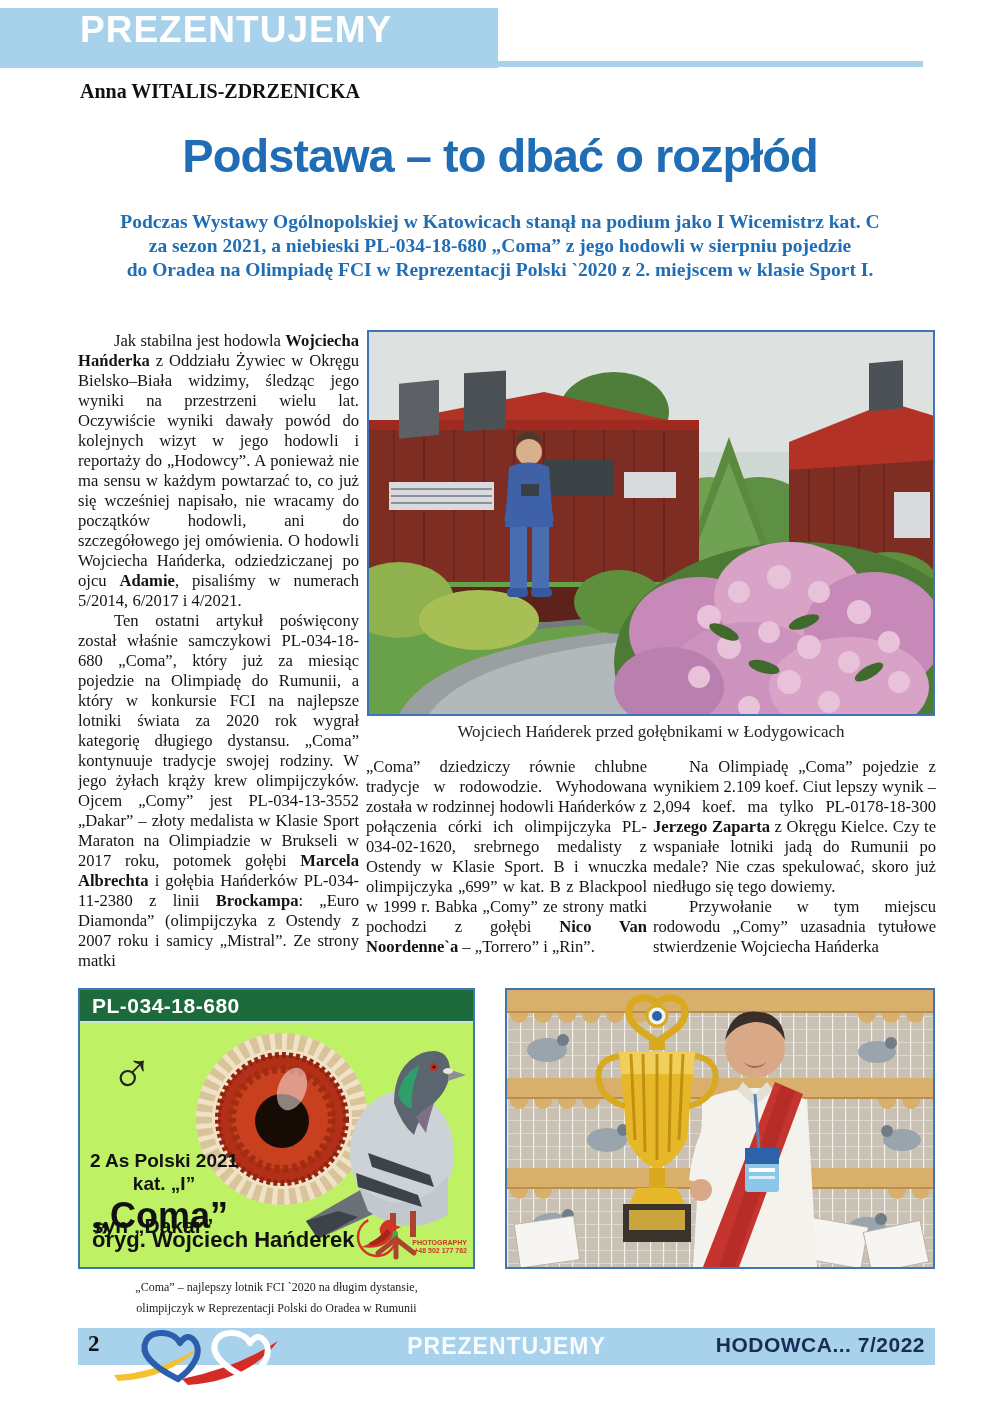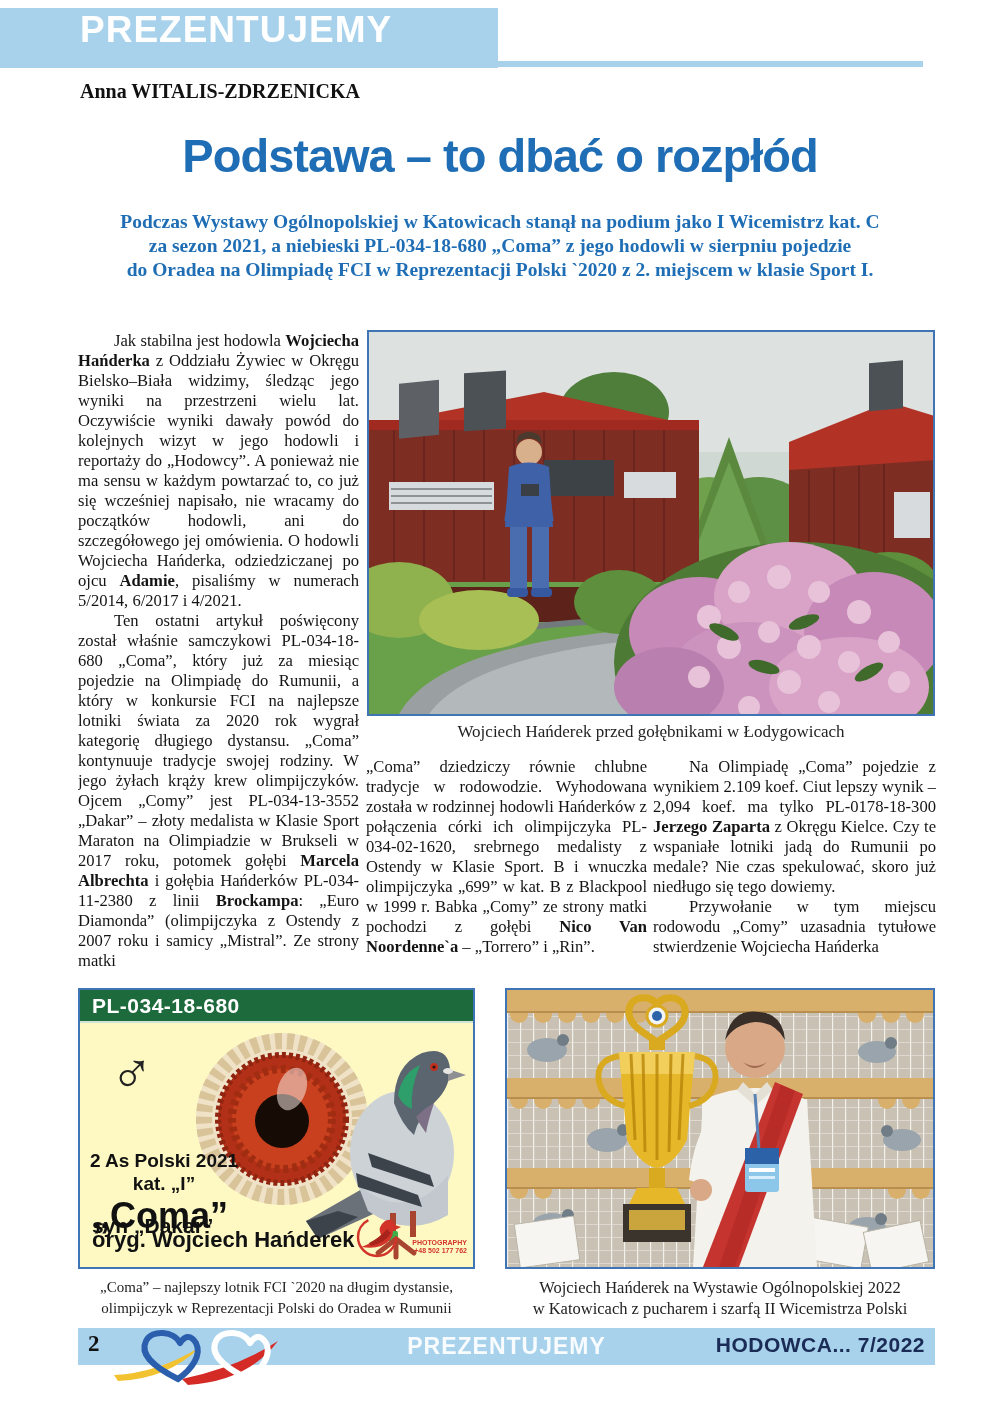--- a/index.html
+++ b/index.html
@@ -29,26 +29,26 @@
   .col2{left:366px;top:757px;width:281px;height:226px;}
   .col3{left:653px;top:757px;width:283px;height:226px;}
 
   
   .photo{position:absolute;border:2px solid #3f74b5;background:#e8e8e4;box-sizing:border-box;}
   .photo svg{display:block;}
   .main-photo{left:367px;top:330px;width:568px;height:386px;}
   .trophy-photo{left:505px;top:988px;width:430px;height:281px;}
   .caption{position:absolute;text-align:center;font-size:17px;line-height:21px;color:#222;}
   .cap-main{left:367px;top:721px;width:568px;}
-  .cap-card{left:70px;top:1277px;width:413px;font-size:15px;}
+  .cap-card{left:70px;top:1277px;width:413px;font-size:12px;}
   .cap-trophy{left:505px;top:1277px;width:430px;font-size:16.5px;}
 
   
   .card{position:absolute;left:78px;top:988px;width:397px;height:281px;box-sizing:border-box;
-        border:2px solid #3f74b5;background:#fef9c3;}
+        border:2px solid #3f74b5;background:#bef264;}
   .card-bar{height:31px;background:#1d6b3c;border-bottom:2px solid #cfe4d6;}
   .card-bar span{display:inline-block;padding-left:12px;font-family:"Liberation Sans",sans-serif;
         font-weight:bold;font-size:21px;color:#fff;line-height:31px;letter-spacing:0.5px;}
   .card-body{position:relative;height:244px;font-family:"Liberation Sans",sans-serif;}
   .male{position:absolute;left:30px;top:14px;font-size:58px;color:#222;font-weight:bold;}
   .card-award{position:absolute;left:0px;top:126px;width:168px;text-align:center;
         font-weight:bold;font-size:19px;color:#111;line-height:23px;}
   .card-name{position:absolute;left:12px;top:172px;font-weight:bold;font-size:36px;color:#111;}
   .card-sub{position:absolute;left:12px;top:191px;font-weight:bold;font-size:21px;color:#111;}
   .card-orig{position:absolute;left:12px;bottom:14px;font-weight:bold;font-size:22px;color:#111;}
@@ -380,24 +380,20 @@
         </g>
         <path d="M112 66 Q88 70 92 92 Q96 110 118 116" fill="none" stroke="#d9a91f" stroke-width="6"></path>
         <path d="M188 66 Q212 70 208 92 Q204 110 182 116" fill="none" stroke="#d9a91f" stroke-width="6"></path>
         <rect x="142" y="178" width="16" height="22" fill="#d9a91f"></rect>
         <path d="M122 214 L178 214 L170 198 L130 198 Z" fill="#e6b829"></path>
         <rect x="116" y="214" width="68" height="38" fill="#3a342c"></rect>
         <rect x="122" y="220" width="56" height="20" fill="#caa43c"></rect>
       </g>
     </svg>
   </div>
-  <div class="caption cap-trophy">
-    <div>Wojciech Hańderek  na Wystawie Ogólnopolskiej 2022</div>
-    <div>w Katowicach z pucharem i szarfą II Wicemistrza Polski</div>
-  </div>
 
   <div class="footer-band">
     <span class="footer-page">2</span>
     <span class="footer-label">PREZENTUJEMY</span>
     <span class="footer-issue">HODOWCA... 7/2022</span>
   </div>
   <svg class="hearts" width="240" height="60" viewBox="0 0 240 60">
 
     <path d="M6 46 Q50 44 92 18 Q60 50 10 52 Z" fill="#f2c230"></path>
 

